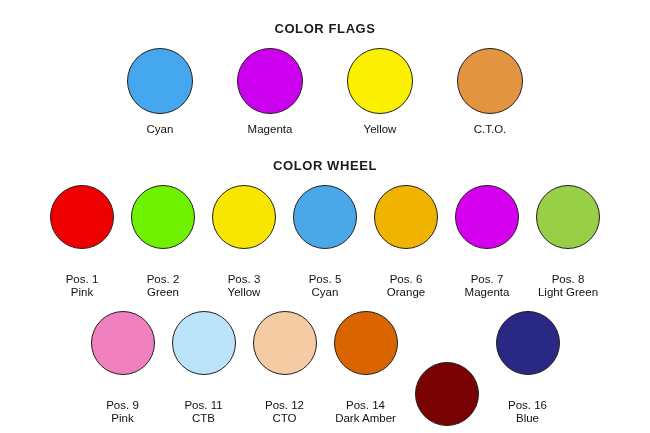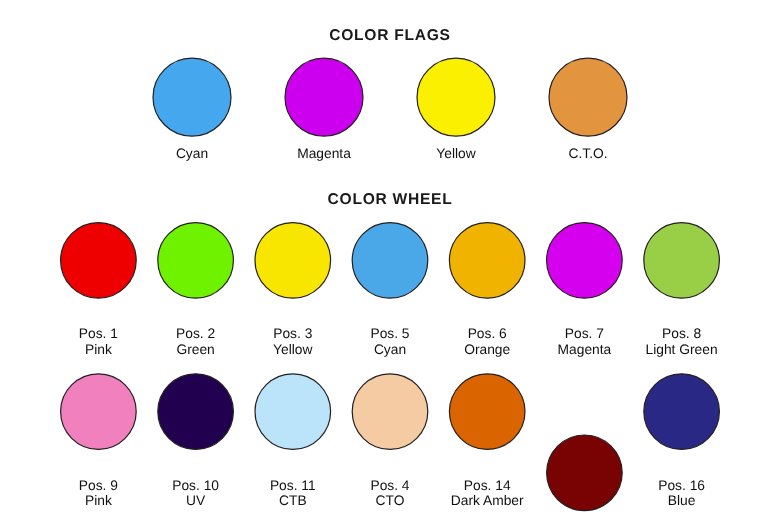--- a/index.html
+++ b/index.html
@@ -192,40 +192,33 @@
   <div class="swatch-row wheel-row">
 
     <div class="swatch">
       <div class="disc" style="background-color: rgb(240, 128, 190); border-color: rgb(35, 31, 32);"></div>
       <div class="caption">
         <span class="line">Pos. 9</span>
         <span class="line">Pink</span>
       </div>
     </div>
 
-    <div class="swatch">
-      <div class="disc" style="background-color: rgb(33, 1, 79); border-color: rgb(35, 31, 32);"></div>
-      <div class="caption">
-        <span class="line">Pos. 10</span>
-        <span class="line">UV</span>
-      </div>
-    </div>
 
     <div class="swatch">
       <div class="disc" style="background-color: rgb(187, 228, 250); border-color: rgb(35, 31, 32);"></div>
       <div class="caption">
         <span class="line">Pos. 11</span>
         <span class="line">CTB</span>
       </div>
     </div>
 
     <div class="swatch">
       <div class="disc" style="background-color: rgb(245, 203, 164); border-color: rgb(35, 31, 32);"></div>
       <div class="caption">
-        <span class="line">Pos. 4</span>
+        <span class="line">Pos. 12</span>
         <span class="line">CTO</span>
       </div>
     </div>
 
 
     <div class="swatch">
       <div class="disc" style="background-color: rgb(217, 100, 0); border-color: rgb(35, 31, 32);"></div>
       <div class="caption">
         <span class="line">Pos. 14</span>
         <span class="line">Dark Amber</span>

